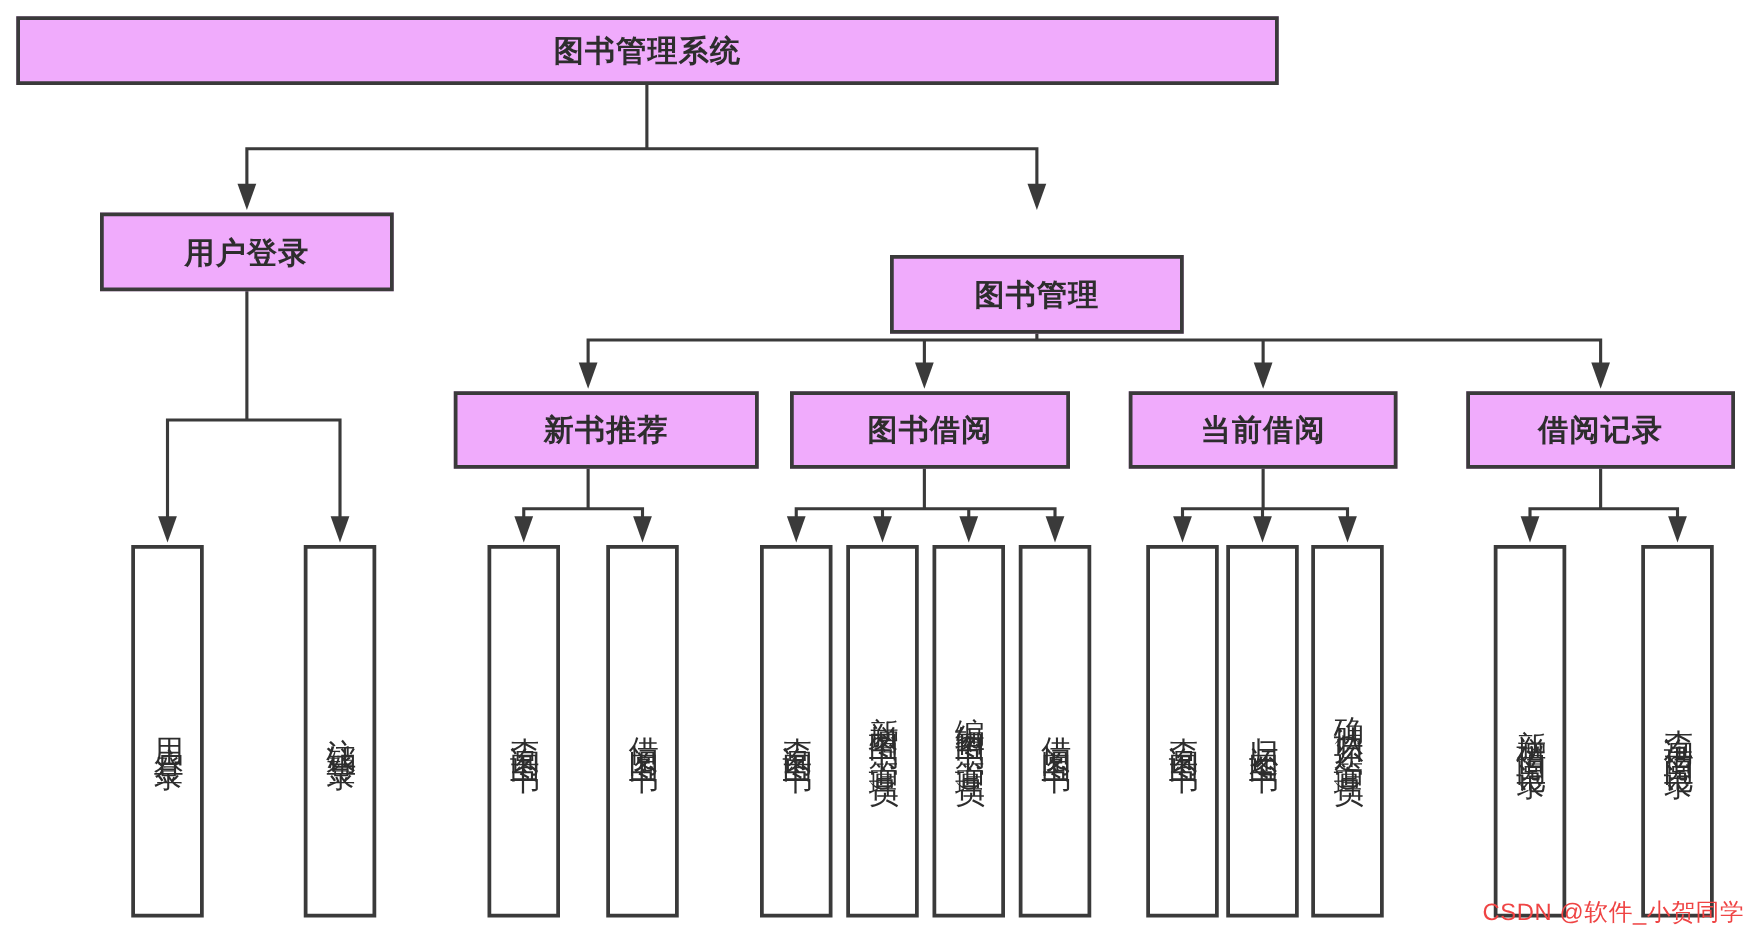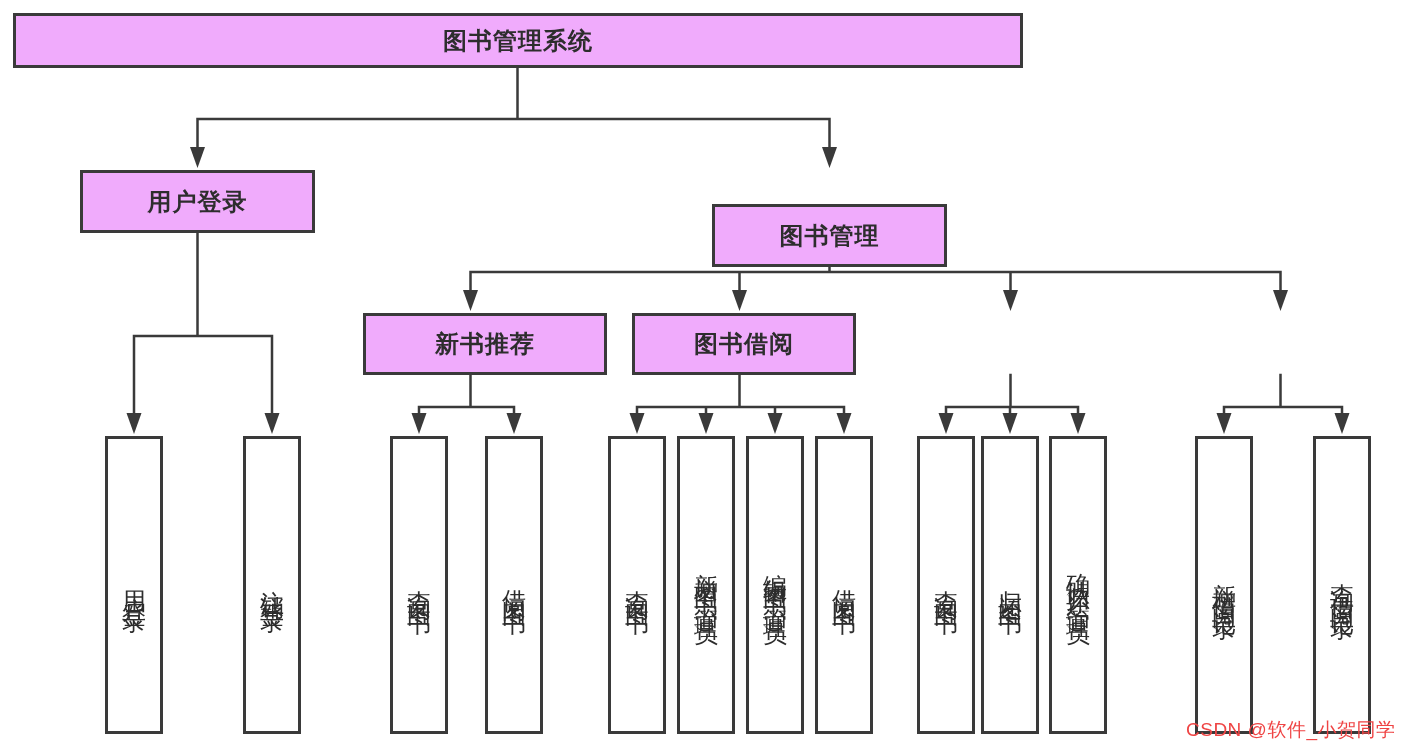--- a/index.html
+++ b/index.html
@@ -105,20 +105,22 @@
     <polygon points="1334.5,413 1349.5,413 1342,434"></polygon>
   </svg>
 
   <div class="box n-root">图书管理系统</div>
 
   <div class="box n-l2a">用户登录</div>
   <div class="box n-l2b">图书管理</div>
 
   <div class="box n-l3a">新书推荐</div>
   <div class="box n-l3b">图书借阅</div>
+  <div class="box n-l3c">当前借阅</div>
+  <div class="box n-l3d">借阅记录</div>
 
   <div class="leaf f1">
     <span class="vtext">用户登录</span>
   </div>
   <div class="leaf f2">
     <span class="vtext">注销登录</span>
   </div>
 
   <div class="leaf f3">
     <span class="vtext">查询图书</span>

